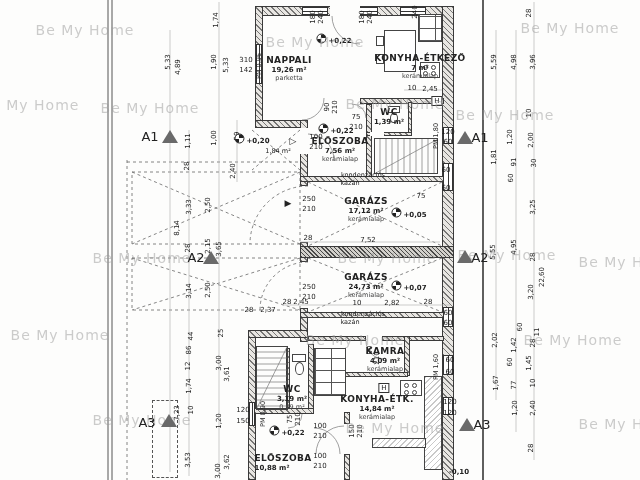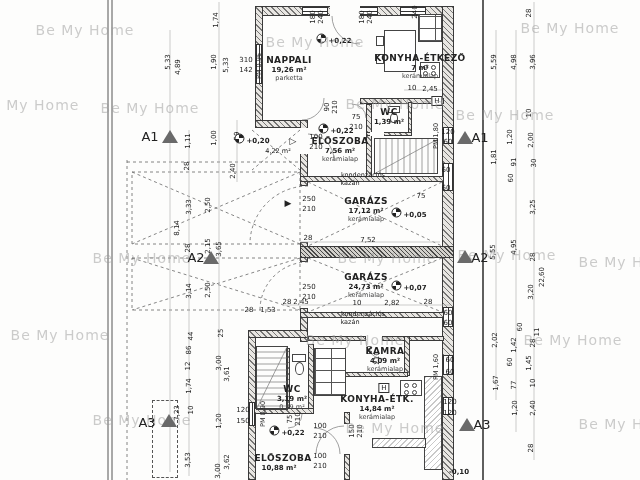--- a/index.html
+++ b/index.html
@@ -256,31 +256,31 @@
       <span class="dim" style="left: 308px; top: 238px;">28</span>
       <span class="dim" style="left: 368px; top: 240px;">7,52</span>
       <span class="dim" style="left: 287px; top: 302px;">28</span>
       <span class="dim" style="left: 301px; top: 302px;">2,45</span>
       <span class="dim" style="left: 357px; top: 303px;">10</span>
       <span class="dim" style="left: 392px; top: 303px;">2,82</span>
       <span class="dim" style="left: 428px; top: 302px;">28</span>
       <span class="dim" style="left: 412px; top: 88px;">10</span>
       <span class="dim" style="left: 430px; top: 89px;">2,45</span>
       <span class="dim" style="left: 249px; top: 310px;">28</span>
-      <span class="dim" style="left: 268px; top: 310px;">1,53</span>
+      <span class="dim" style="left: 268px; top: 310px;">2,37</span>
       <span class="dim" style="left: 421px; top: 196px;">75</span>
       <span class="ann" style="left: 363px; top: 175px;">kondenzációs</span>
       <span class="ann" style="left: 350px; top: 183px;">kazán</span>
       <span class="ann" style="left: 363px; top: 314px;">kondenzációs</span>
       <span class="ann" style="left: 350px; top: 322px;">kazán</span>
       <span class="ann rot" style="left: 259px; top: 66px;">PM 0,96</span>
       <span class="ann rot" style="left: 436px; top: 136px;">PM 1,80</span>
       <span class="ann rot" style="left: 436px; top: 367px;">PM 1,60</span>
       <span class="ann rot" style="left: 263px; top: 414px;">PM 0,90</span>
-      <span class="ann" style="left: 278px; top: 151px;">4,22 m²</span>
+      <span class="ann" style="left: 278px; top: 151px;">1,84 m²</span>
       <span class="ann box" style="left: 437px; top: 101px;">H</span>
       <span class="ann box" style="left: 384px; top: 388px;">H</span>
       <span class="ann arrow" style="left: 288px; top: 203px;">▶</span>
       <span class="ann arrow" style="left: 293px; top: 141px;">▷</span>
       <span class="elev" style="left: 334px; top: 39px;"><i class="esym"></i>+0,22</span>
       <span class="elev" style="left: 252px; top: 139px;"><i class="esym"></i>+0,20</span>
       <span class="elev" style="left: 336px; top: 129px;"><i class="esym"></i>+0,22</span>
       <span class="elev" style="left: 409px; top: 213px;"><i class="esym"></i>+0,05</span>
       <span class="elev" style="left: 409px; top: 286px;"><i class="esym"></i>+0,07</span>
       <span class="elev" style="left: 287px; top: 431px;"><i class="esym"></i>+0,22</span>
@@ -305,21 +305,21 @@
       <span class="rname" style="left: 385px; top: 351px;">KAMRA</span>
       <span class="rsub" style="left: 385px; top: 361px;">4,09 m²</span>
       <span class="rsub2" style="left: 385px; top: 369px;">kerámialap</span>
       <span class="rname" style="left: 377px; top: 399px;">KONYHA-ÉTK.</span>
       <span class="rsub" style="left: 377px; top: 409px;">14,84 m²</span>
       <span class="rsub2" style="left: 377px; top: 417px;">kerámialap</span>
       <span class="rname" style="left: 292px; top: 389px;">WC</span>
       <span class="rsub" style="left: 292px; top: 399px;">3,19 m²</span>
       <span class="rsub2" style="left: 292px; top: 407px;">0,89 m²</span>
       <span class="rname" style="left: 283px; top: 458px;">ELŐSZOBA</span>
-      <span class="rsub" style="left: 279px; top: 468px;">10,88 m²</span>
+      <span class="rsub" style="left: 272px; top: 468px;">10,88 m²</span>
       <span class="wm" style="left: 85px; top: 30px;">Be My Home</span>
       <span class="wm" style="left: 315px; top: 42px;">Be My Home</span>
       <span class="wm" style="left: 570px; top: 28px;">Be My Home</span>
       <span class="wm" style="left: 30px; top: 105px;">Be My Home</span>
       <span class="wm" style="left: 150px; top: 108px;">Be My Home</span>
       <span class="wm" style="left: 395px; top: 104px;">Be My Home</span>
       <span class="wm" style="left: 505px; top: 115px;">Be My Home</span>
       <span class="wm" style="left: 142px; top: 258px;">Be My Home</span>
       <span class="wm" style="left: 387px; top: 258px;">Be My Home</span>
       <span class="wm" style="left: 507px; top: 255px;">Be My Home</span>

